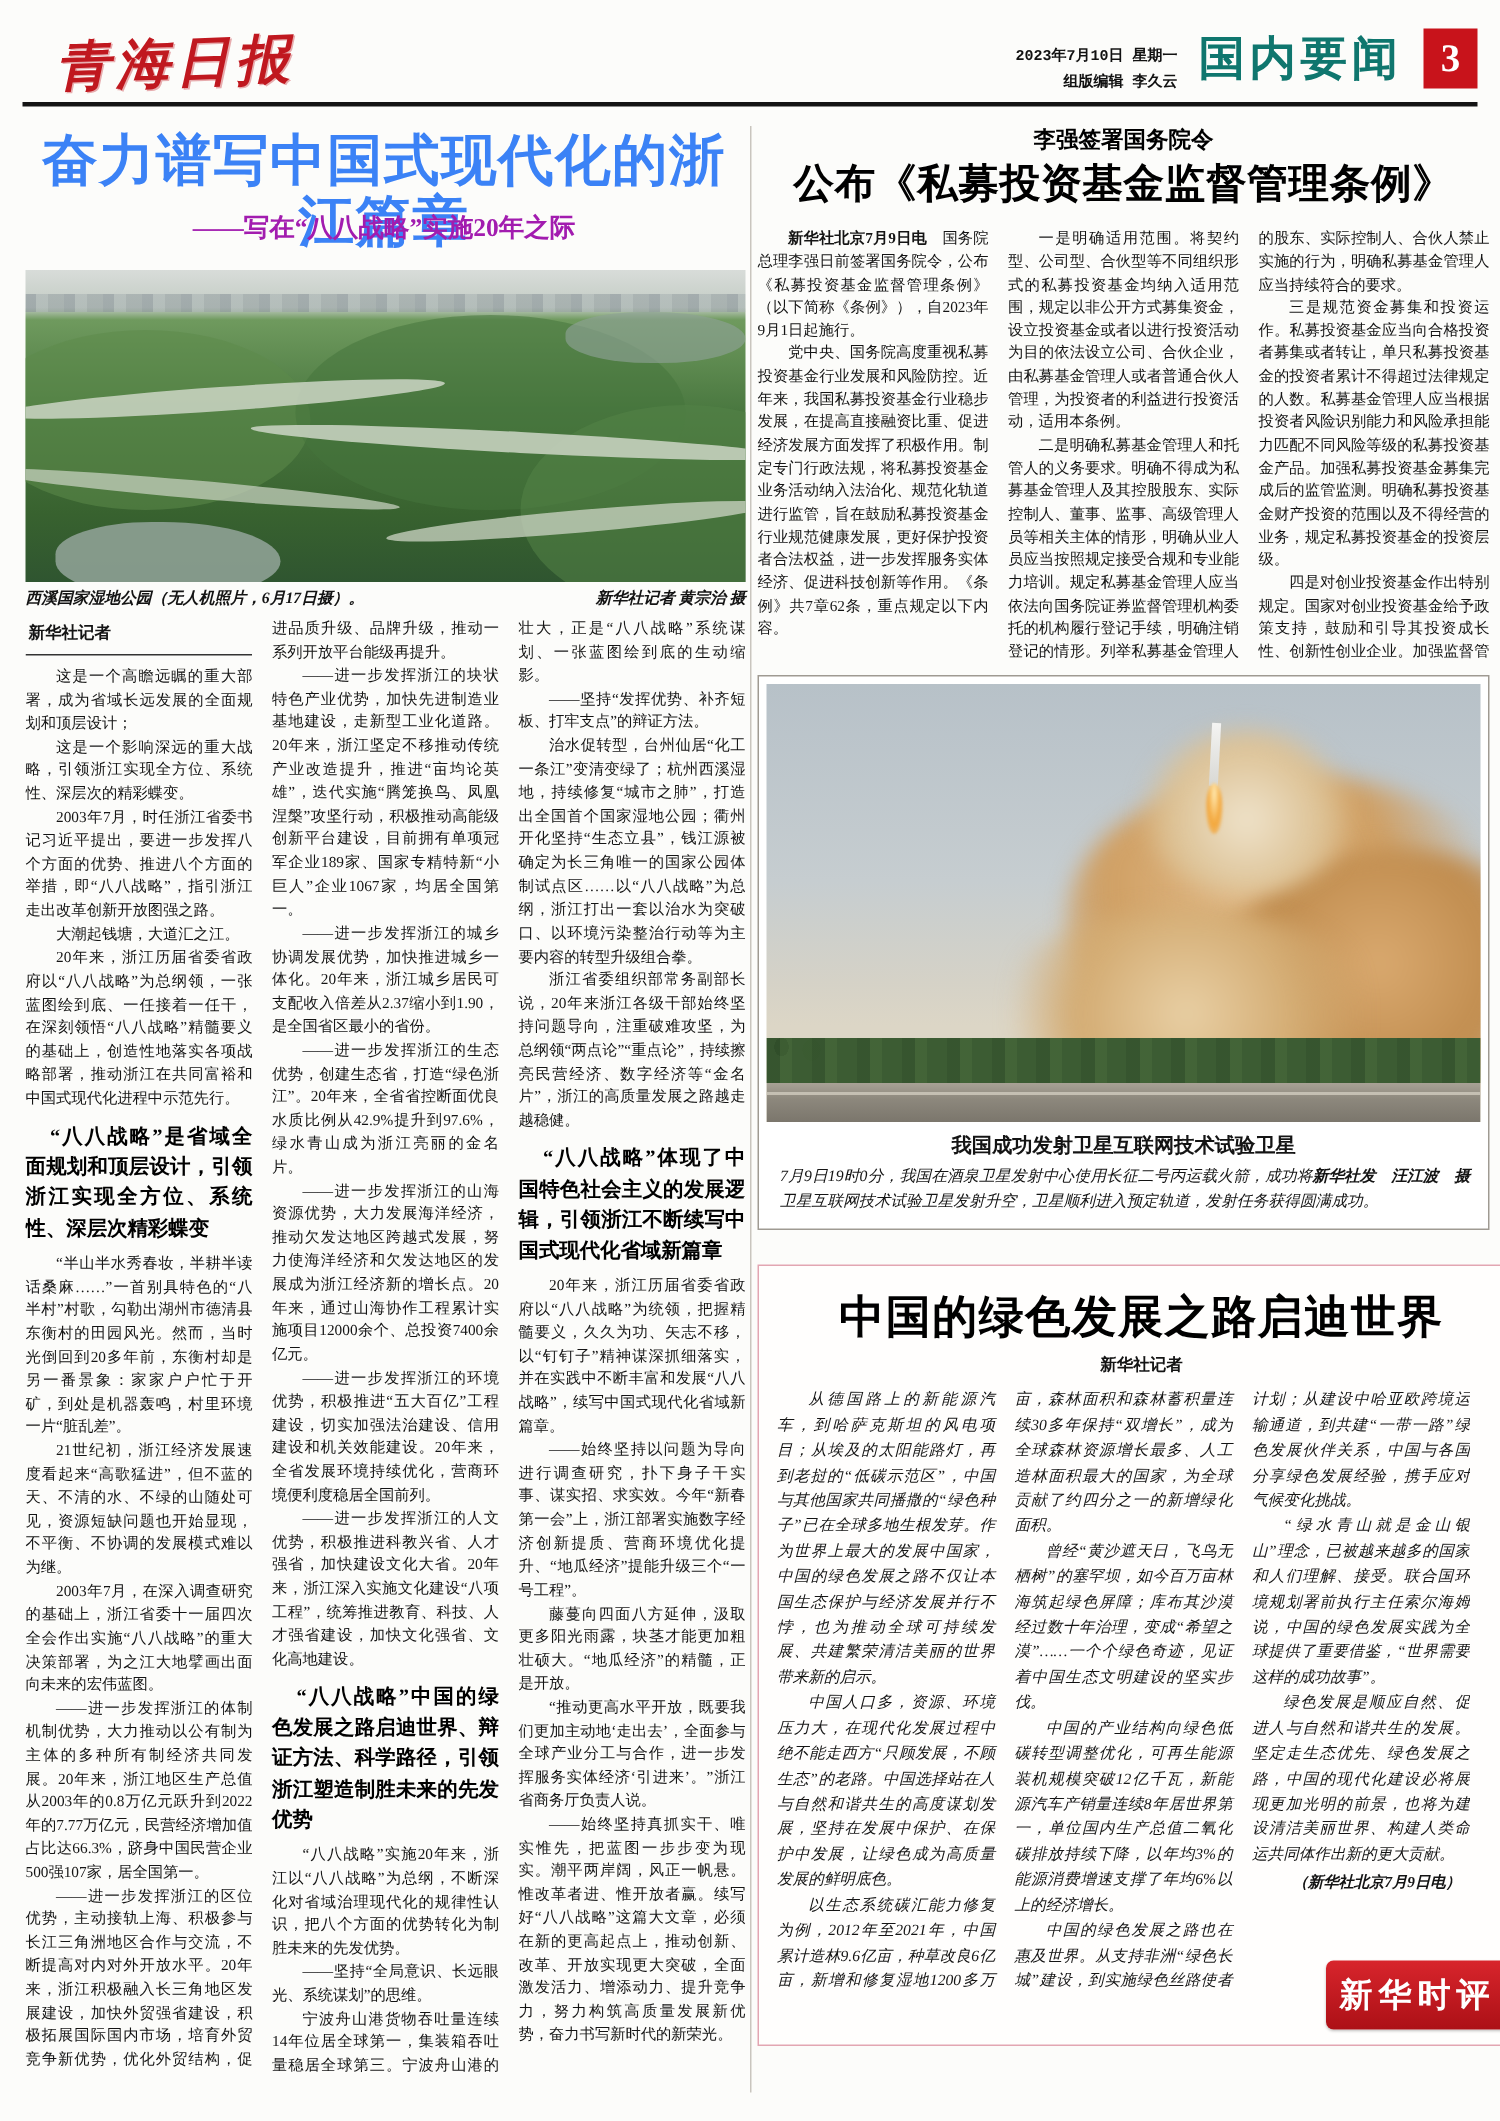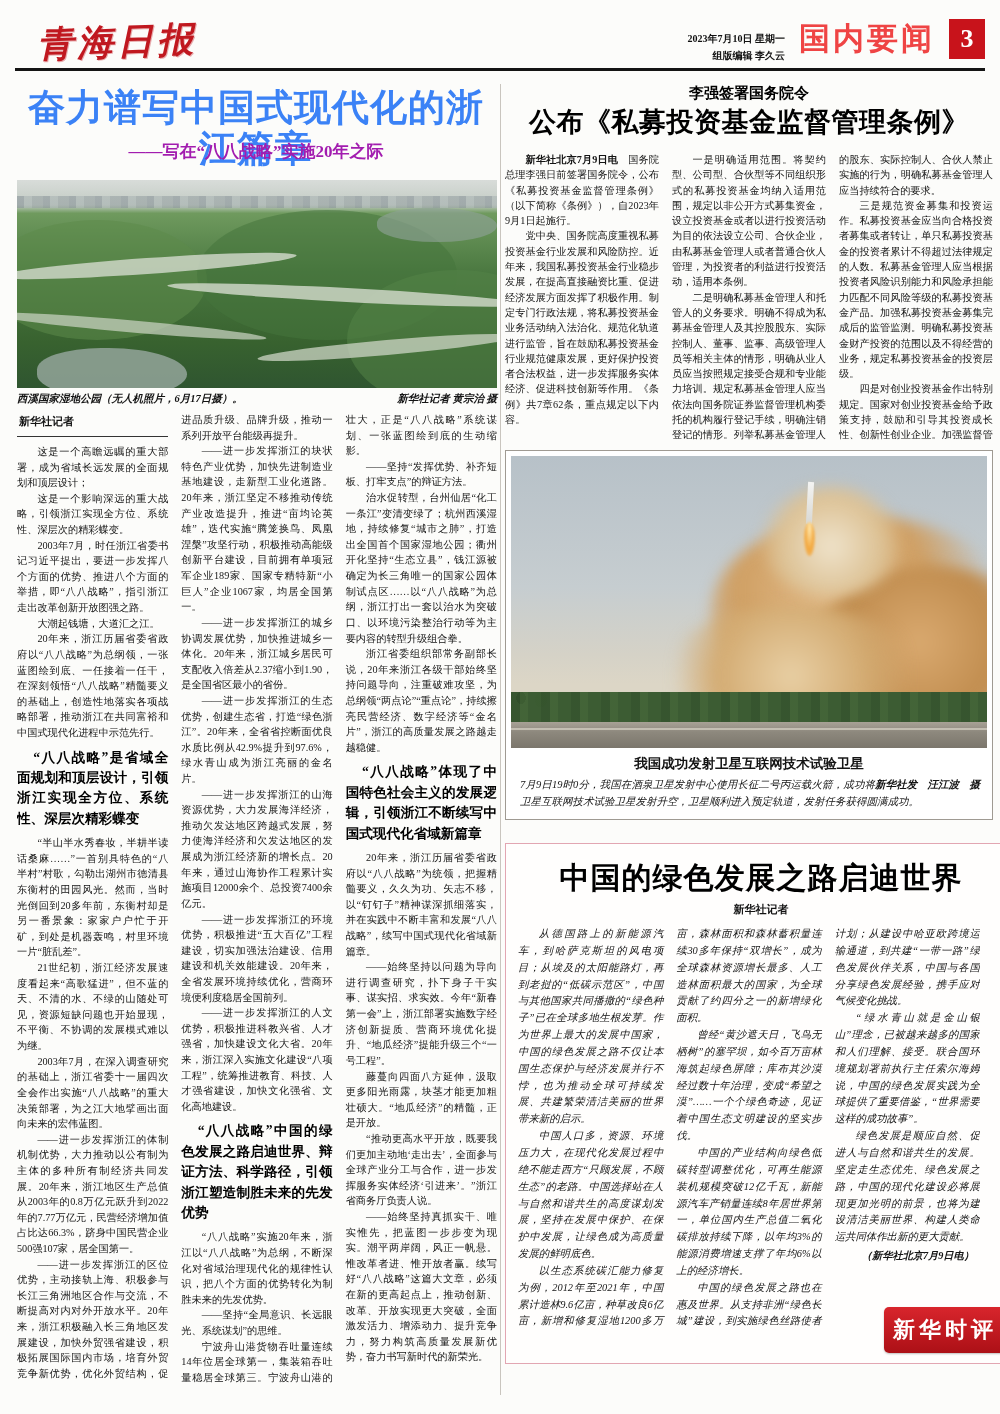--- a/index.html
+++ b/index.html
@@ -13,22 +13,22 @@
   .masthead{position:absolute;left:15px;top:10px;width:970px;height:55px;}
   .logo{
     position:absolute;left:22px;top:8px;
     font-size:36px;font-weight:900;font-style:italic;color:#c0181f;
     letter-spacing:4px;transform:rotate(-2deg);
     text-shadow:1px 1px 0 rgba(192,24,31,.35);
     font-family:"Liberation Serif",serif;
   }
   .head-right{position:absolute;right:0;top:4px;display:flex;align-items:center;gap:14px;}
   .date-block{text-align:right;font-size:10px;font-weight:700;line-height:1.7;color:#111;
-    font-family:Liberation Serif, serif;margin-top:16px;}
-  .section-title{font-size:31px;font-weight:900;letter-spacing:3px;color:#ef4444;
+    font-family:Liberation Mono, monospace;margin-top:16px;}
+  .section-title{font-size:31px;font-weight:900;letter-spacing:3px;color:#0f766e;
     font-family:"Liberation Serif",serif;}
   .page-box{width:36px;height:40px;background:#c8131b;color:#fff;display:flex;
     align-items:center;justify-content:center;font-size:26px;font-weight:900;
     font-family:"Liberation Serif",serif;}
   .head-rule{position:absolute;left:15px;top:68px;width:970px;height:3px;background:#141414;}
   .v-divider{position:absolute;left:500px;top:84px;width:1px;height:1311px;background:#c9c5be;}
 
   
   .cols{column-gap:13px;column-fill:auto;text-align:justify;}
   .para{margin:0;text-indent:2em;font-size:10.2px;line-height:1.53;}

